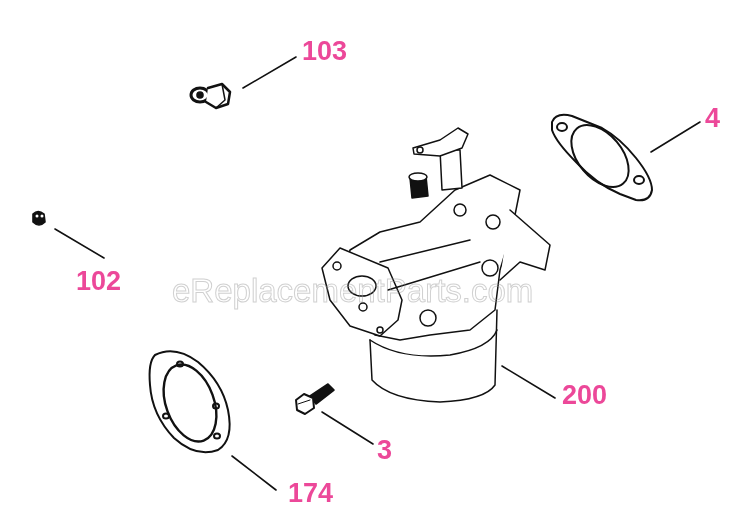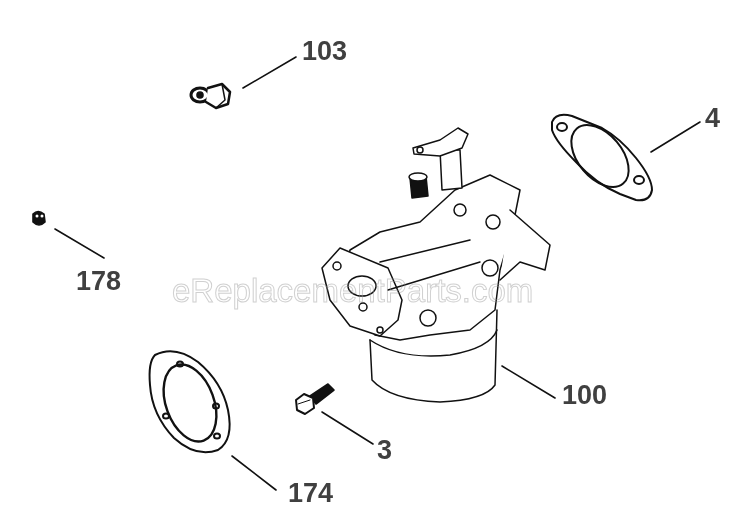--- a/index.html
+++ b/index.html
@@ -1,19 +1,19 @@
 <!DOCTYPE html>
 <html><head>
 <meta charset="utf-8">
 <style>
   html, body { margin: 0; padding: 0; background: #ffffff; }
   body { width: 750px; height: 517px; position: relative; overflow: hidden;
          font-family: "Liberation Sans", sans-serif; }
   .canvas { position: absolute; left: 0; top: 0; width: 750px; height: 517px; }
-  .callout { position: absolute; font-weight: bold; font-size: 27px; color: #404040;
+  .callout { position: absolute; font-weight: bold; font-size: 27px; color: #ec4899;
              font-family: "Liberation Sans", sans-serif; line-height: 1; }
   .watermark { position: absolute; left: 172px; top: 224px; font-size: 33px;
                color: rgba(200,200,200,0.55); letter-spacing: 0px;
                font-family: Liberation Sans, sans-serif;
                -webkit-text-stroke: 1px rgba(150,150,150,0.45); color: transparent; margin-top: 48px; }
 </style>
 </head>
 <body>
 
 <svg class="canvas" viewBox="0 0 750 517" xmlns="http://www.w3.org/2000/svg">
@@ -90,16 +90,16 @@
       <line x1="380" y1="262" x2="470" y2="240"></line>
       <line x1="388" y1="290" x2="480" y2="262"></line>
     </g>
   </g>
 </svg>
 
 <div class="watermark">eReplacementParts.com</div>
 
 <div class="callout" style="left:302px; top:38px;">103</div>
 <div class="callout" style="left:705px; top:105px;">4</div>
-<div class="callout" style="left:76px; top:268px;">178</div>
-<div class="callout" style="left:562px; top:382px;">100</div>
+<div class="callout" style="left:76px; top:268px;">102</div>
+<div class="callout" style="left:562px; top:382px;">200</div>
 <div class="callout" style="left:377px; top:437px;">3</div>
 <div class="callout" style="left:288px; top:480px;">174</div>
 
 </body></html>

